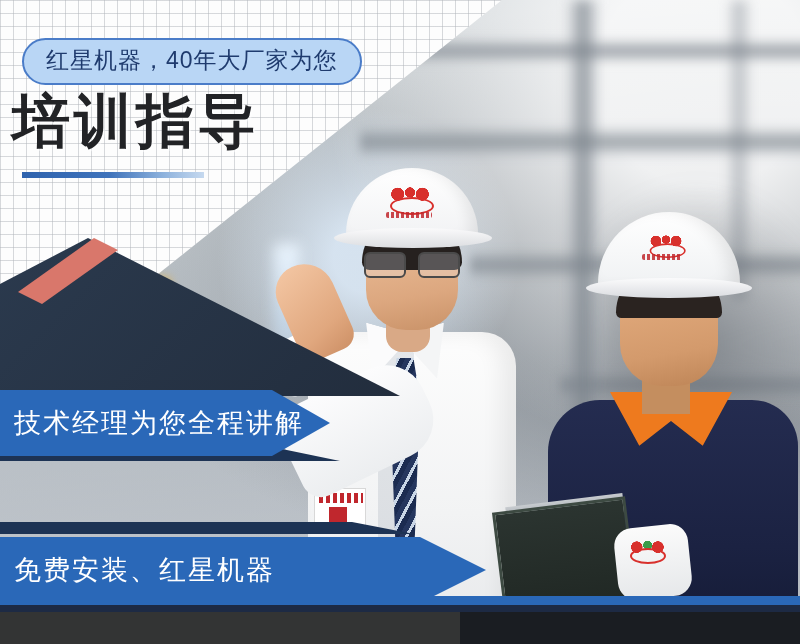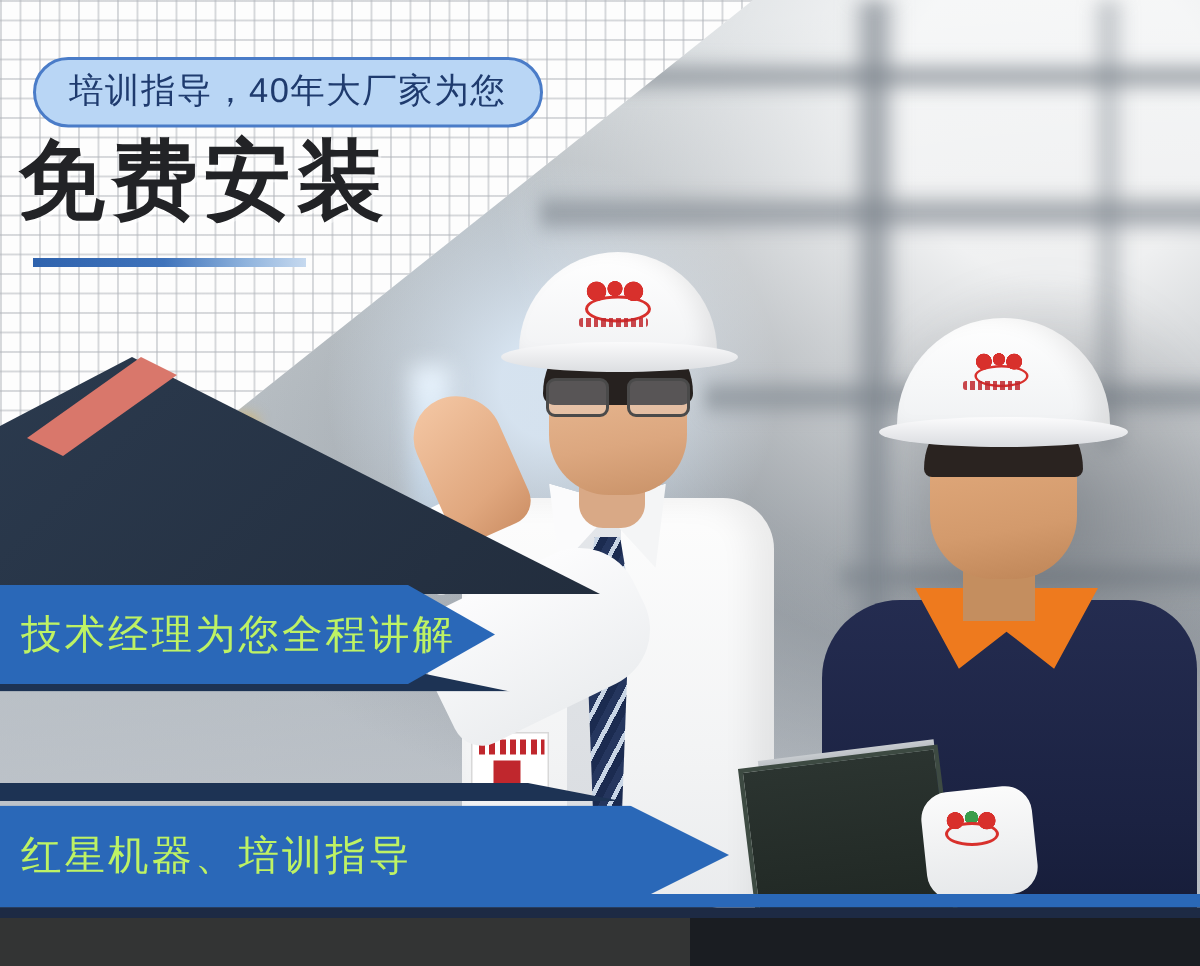--- a/index.html
+++ b/index.html
@@ -301,21 +301,21 @@
   }
   .underline {
     position:absolute; left:22px; top:172px; width:182px; height:6px;
     background:linear-gradient(to right,#2f63ae 0%,#3f73bb 48%,#8fb3dd 78%,#c6d9ef 100%);
   }
 
   
   .banner {
     position:absolute; left:0; height:66px;
     display:flex; align-items:center;
-    color:#bef264; font-size:27px; letter-spacing:2px;
+    color:#ffffff; font-size:27px; letter-spacing:2px;
     padding-left:14px;
     background:#2a68b8;
   }
   .banner-shadow {
     position:absolute; left:0; height:12px;
     background:#1d3354;
   }
   .banner1        { top:390px; width:330px; clip-path:polygon(0 0, 272px 0, 330px 50%, 272px 100%, 0 100%); }
   .banner1-shadow { top:449px; width:340px; clip-path:polygon(0 0, 282px 0, 340px 100%, 0 100%); }
   .banner2        { top:463px; width:400px; clip-path:polygon(0 0, 338px 0, 400px 50%, 338px 100%, 0 100%); }
@@ -385,34 +385,34 @@
     <div class="rf-clip"></div>
     <div class="rf-glove"></div>
     <div class="rf-glove-logo"></div>
   </div>
 
   <div class="grid-panel"></div>
 
   <div class="navy-wedge"></div>
   <div class="coral-stripe"></div>
 
-  <div class="badge">培训指导，40年大厂家为您</div>
-  <div class="headline">免费安装</div>
+  <div class="badge">红星机器，40年大厂家为您</div>
+  <div class="headline">培训指导</div>
   <div class="underline"></div>
 
   <div class="banner-shadow banner1-shadow"></div>
   <div class="banner banner1">
     <span>技术经理为您全程讲解</span>
   </div>
 
   <div class="banner-shadow banner2-shadow"></div>
 
   <div class="banner-shadow banner3-shadow"></div>
   <div class="banner banner3">
-    <span>红星机器、培训指导</span>
+    <span>免费安装、红星机器</span>
   </div>
 
   <div class="bottom-dark"></div>
   <div class="bottom-dark-right"></div>
   <div class="bottom-blue"></div>
   <div class="bottom-navy"></div>
 
 </div>
 
 </body></html>

